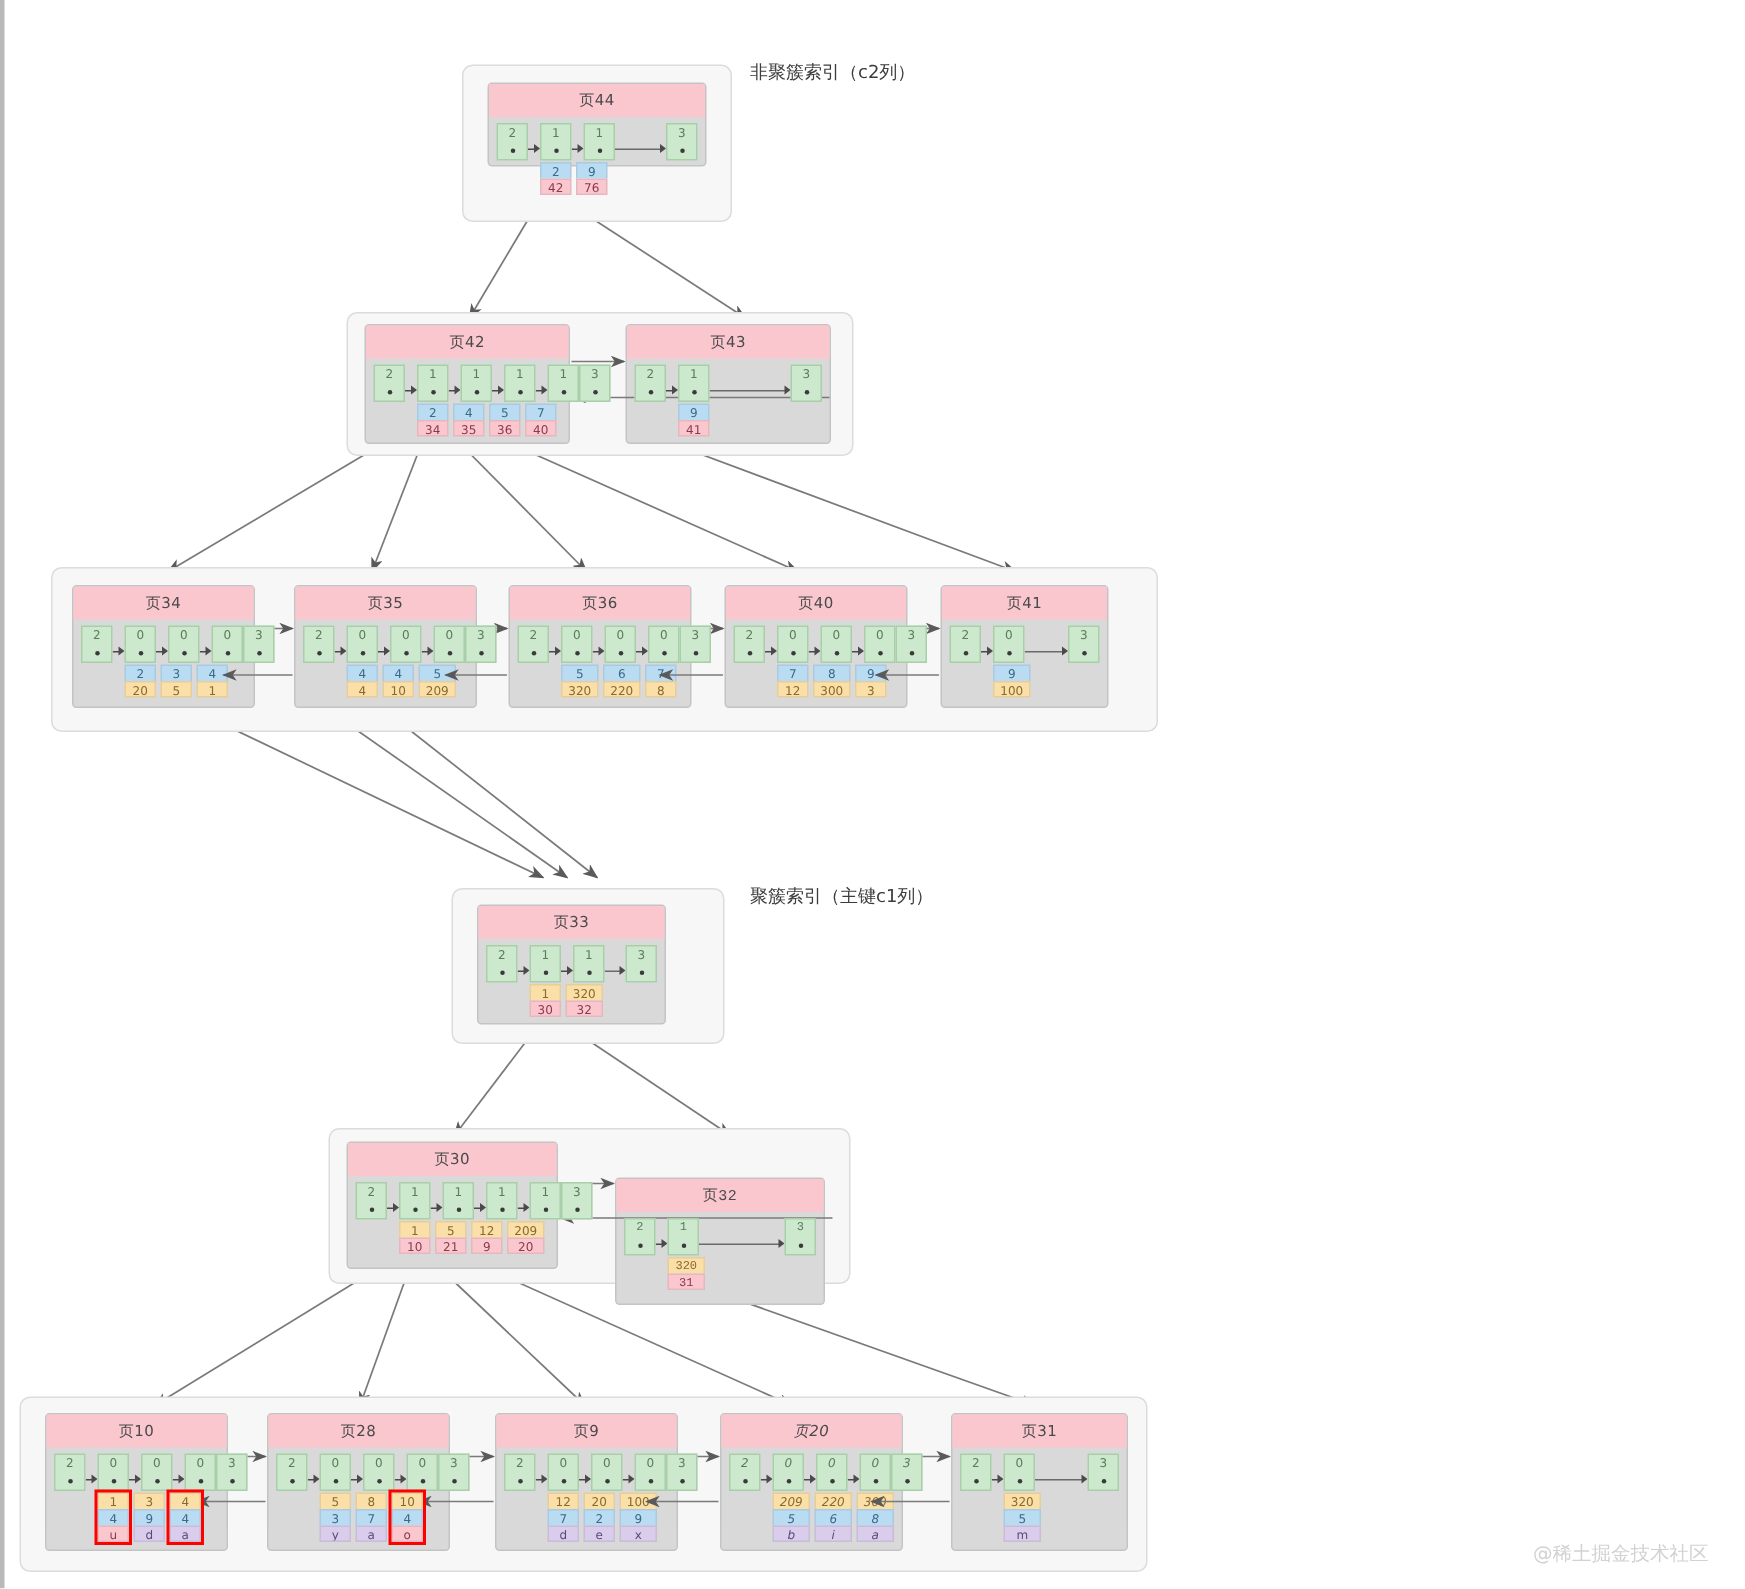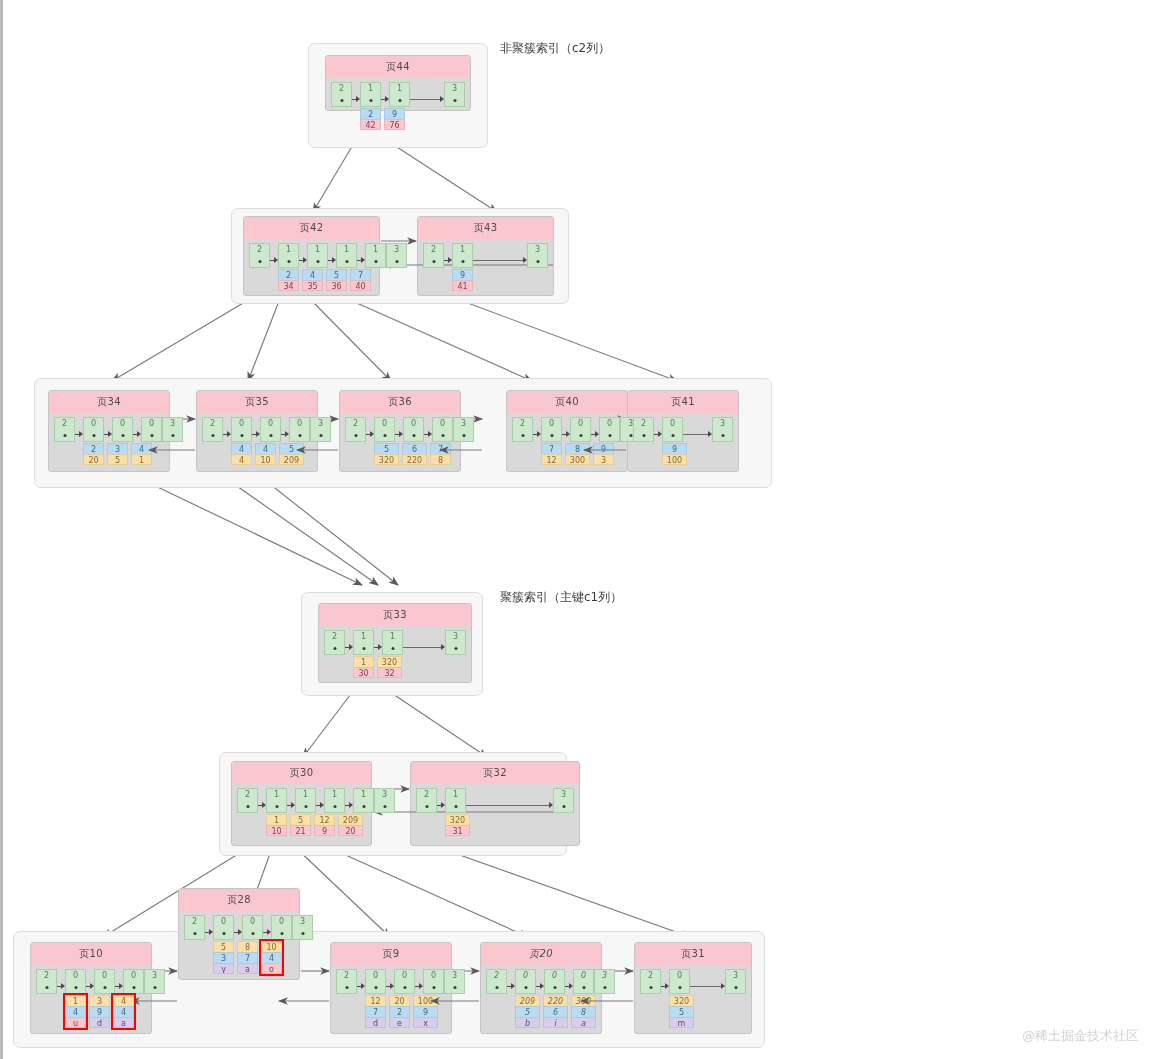--- a/index.html
+++ b/index.html
@@ -453,21 +453,21 @@
             <div class="rec-seg seg-blue">6</div>
             <div class="rec-seg seg-orange">220</div>
           </div>
           <div class="rec" style="left: 85px;">
             <div class="rec-seg seg-blue">7</div>
             <div class="rec-seg seg-orange">8</div>
           </div>
         </div>
       </div>
     </div>
-  <div class="page" style="left:483px; top:390px; width:122px; height:82px;margin-left:23px;">
+  <div class="page" style="left:483px; top:390px; width:122px; height:82px;">
       <div class="page-title">页40</div>
       <div class="page-body">
         <div class="hdr-row">
           <div class="hdr-cell">
             <div class="num">2</div>
             <div class="dot"></div>
           </div>
           <div class="hdr-link" style="width: 8px;"></div>
           <div class="hdr-cell">
             <div class="num">0</div>
@@ -526,21 +526,21 @@
         </div>
         <div class="rec-layer" style="height: 25px;">
           <div class="rec wide" style="left: 29px;">
             <div class="rec-seg seg-blue">9</div>
             <div class="rec-seg seg-orange">100</div>
           </div>
         </div>
       </div>
     </div>
 
-  <div class="page" style="left:318px; top:603px; width:154px; height:80px;">
+  <div class="page" style="left:318px; top:603px; width:126px; height:80px;">
       <div class="page-title">页33</div>
       <div class="page-body">
         <div class="hdr-row">
           <div class="hdr-cell">
             <div class="num">2</div>
             <div class="dot"></div>
           </div>
           <div class="hdr-link" style="width: 8px;"></div>
           <div class="hdr-cell">
             <div class="num">1</div>
@@ -617,21 +617,21 @@
             <div class="rec-seg seg-orange">12</div>
             <div class="rec-seg seg-pink">9</div>
           </div>
           <div class="rec wide" style="left: 101px;">
             <div class="rec-seg seg-orange">209</div>
             <div class="rec-seg seg-pink">20</div>
           </div>
         </div>
       </div>
     </div>
-  <div class="page" style="left:410px; top:761px; width:170px; height:85px;">
+  <div class="page" style="left:410px; top:785px; width:140px; height:85px;font-family:Liberation Mono, monospace;">
       <div class="page-title">页32</div>
       <div class="page-body">
         <div class="hdr-row">
           <div class="hdr-cell">
             <div class="num">2</div>
             <div class="dot"></div>
           </div>
           <div class="hdr-link" style="width: 8px;"></div>
           <div class="hdr-cell">
             <div class="num">1</div>
@@ -693,21 +693,21 @@
             <div class="rec-seg seg-purple">d</div>
           </div>
           <div class="rec boxed" style="left: 77px;">
             <div class="rec-seg seg-orange">4</div>
             <div class="rec-seg seg-blue">4</div>
             <div class="rec-seg seg-purple">a</div>
           </div>
         </div>
       </div>
     </div>
-  <div class="page" style="left:178px; top:888px; width:122px; height:92px;">
+  <div class="page" style="left:178px; top:942px; width:122px; height:92px;">
       <div class="page-title">页28</div>
       <div class="page-body">
         <div class="hdr-row">
           <div class="hdr-cell">
             <div class="num">2</div>
             <div class="dot"></div>
           </div>
           <div class="hdr-link" style="width: 8px;"></div>
           <div class="hdr-cell">
             <div class="num">0</div>

